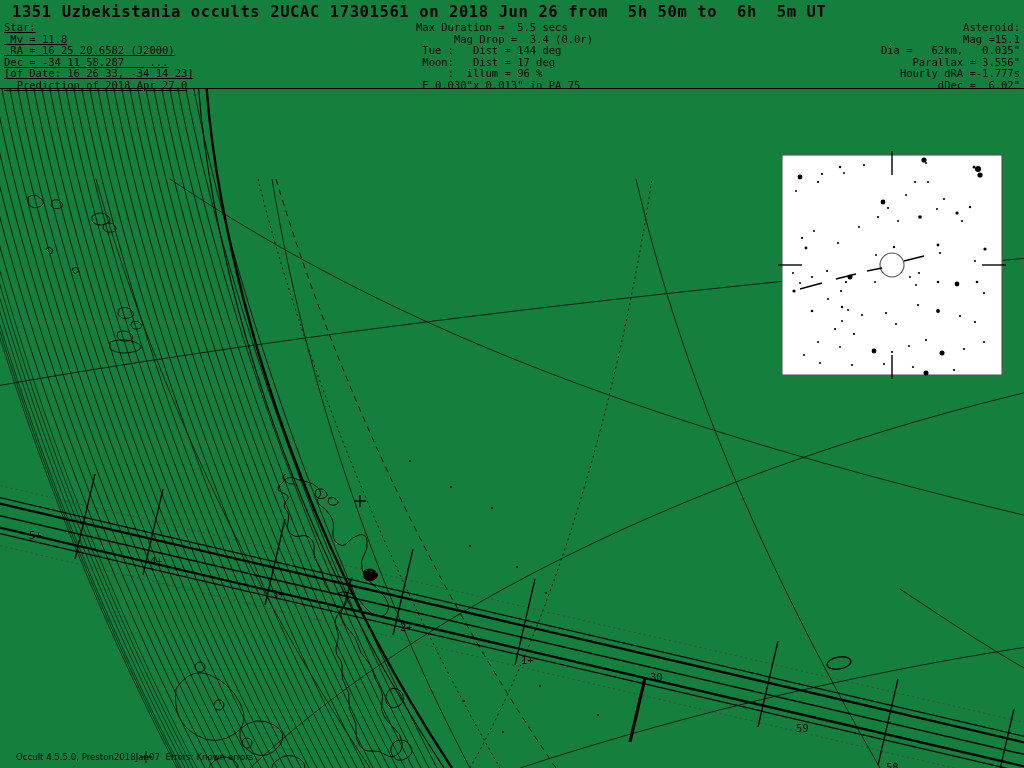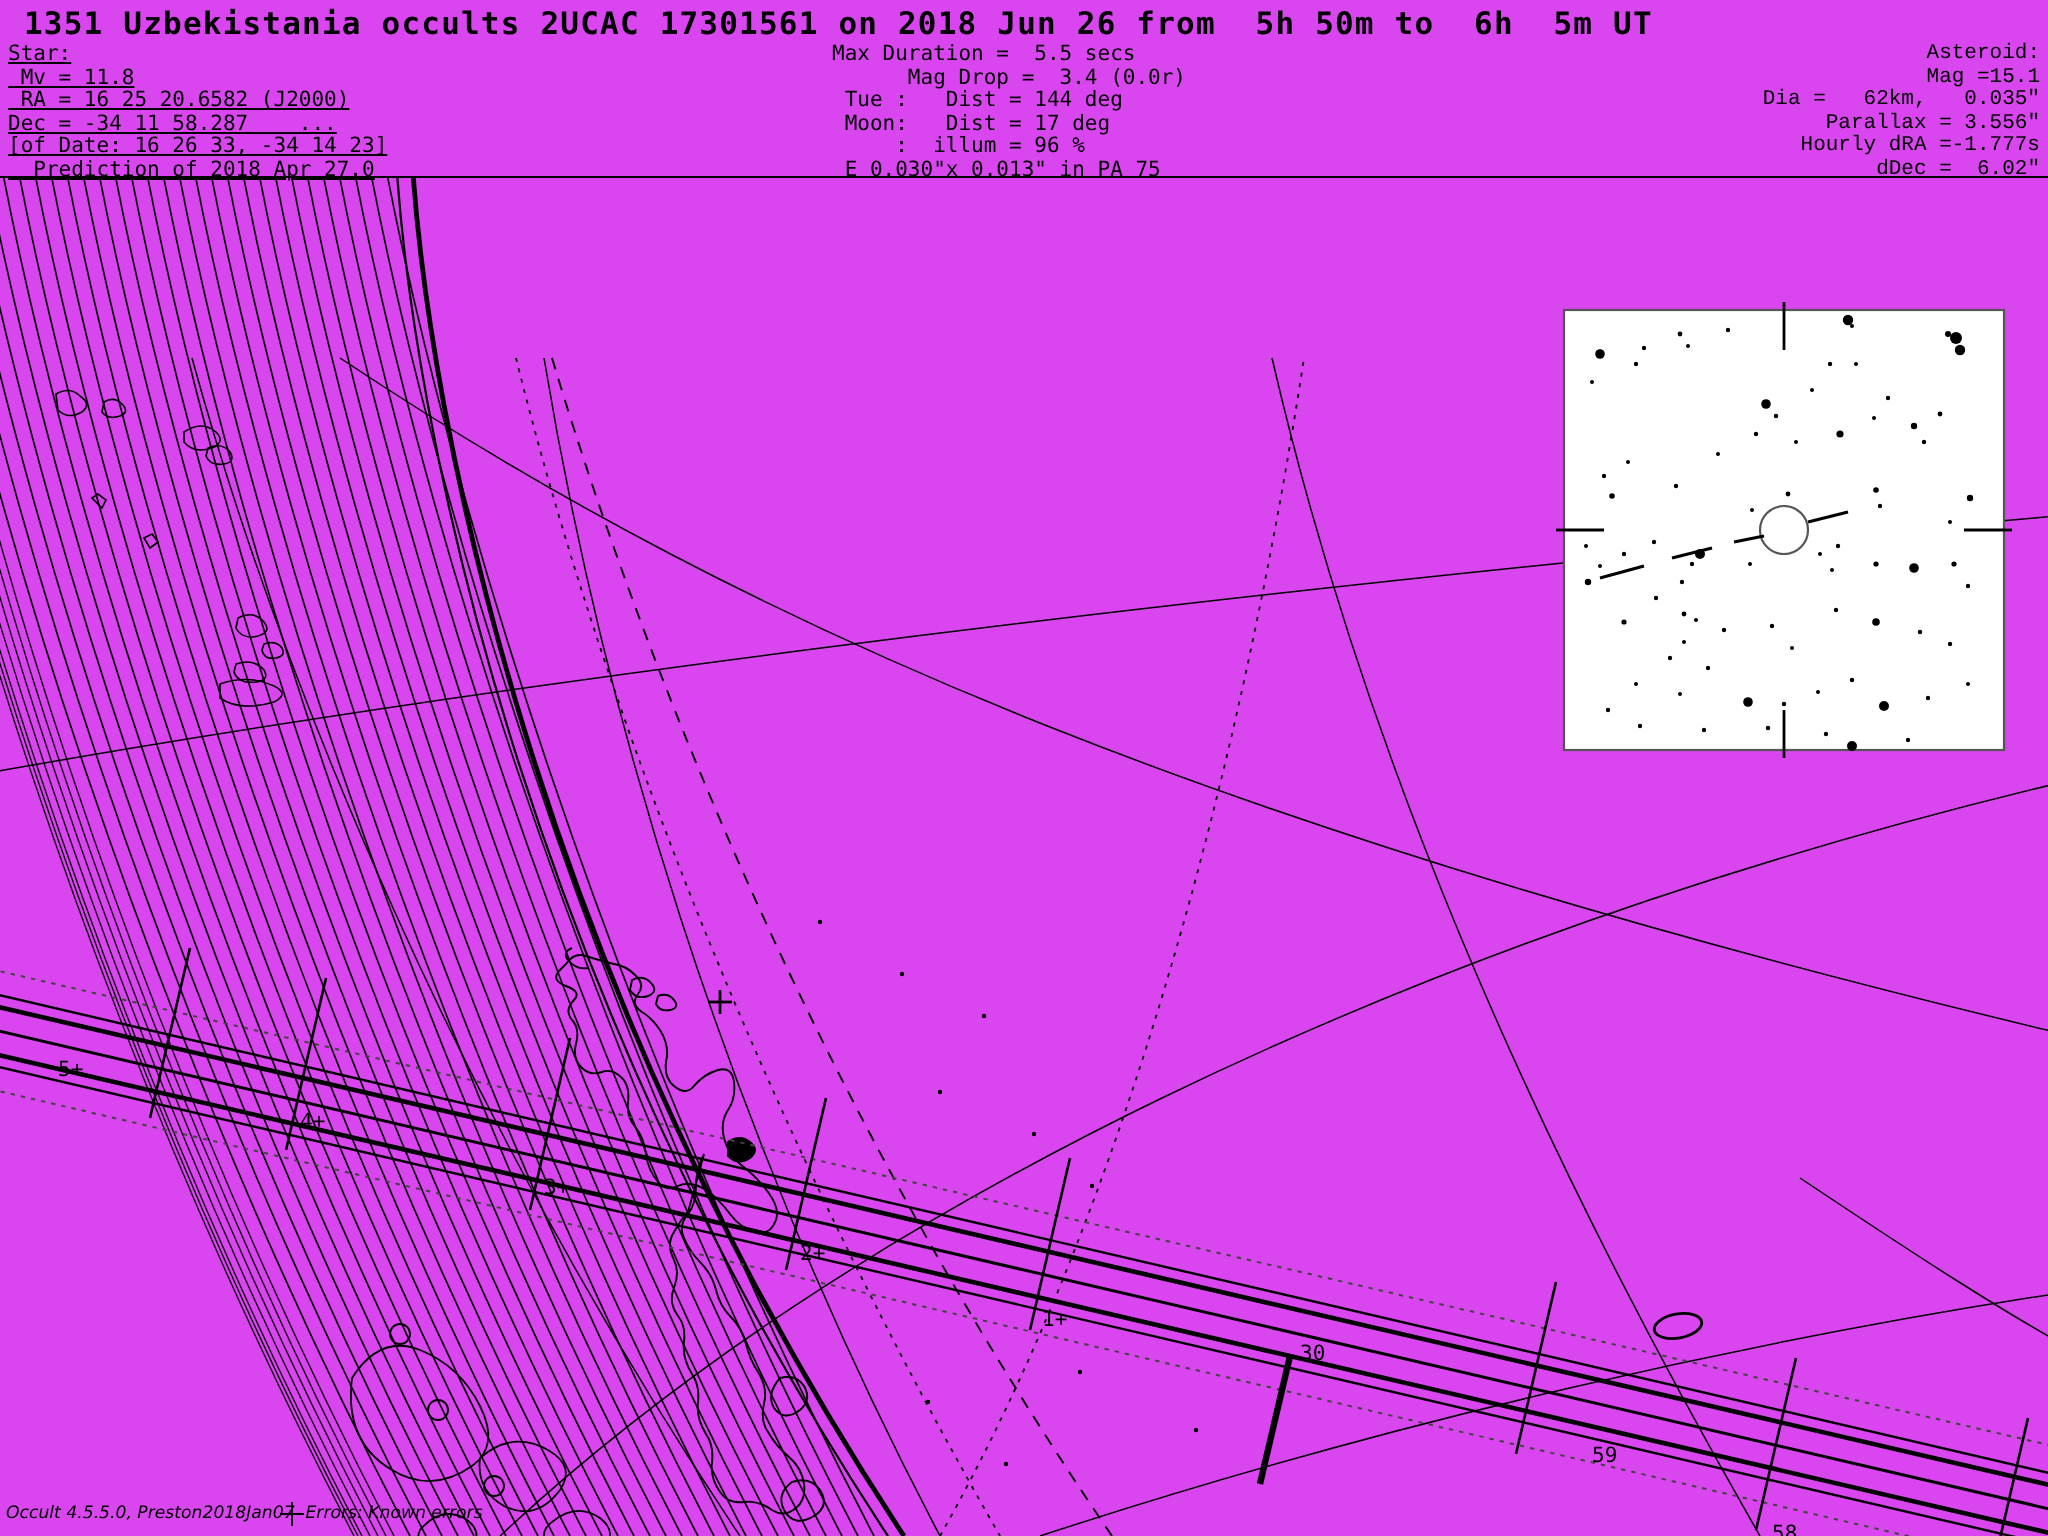--- a/index.html
+++ b/index.html
@@ -1,45 +1,45 @@
 <!DOCTYPE html>
 <html><head>
 <meta charset="utf-8">
 <style>
   html,body{margin:0;padding:0;background:#fff;}
   body{width:1024px;height:768px;overflow:hidden;
        font-family:"DejaVu Sans Mono","Liberation Mono",monospace;color:#000;}
-  #page{position:relative;width:1024px;height:768px;background:#d946ef;}
+  #page{position:relative;width:1024px;height:768px;background:#15803d;}
 
   
   #header{position:absolute;left:0;top:0;width:1024px;height:88px;}
   #title{position:absolute;left:12px;top:3px;font-size:15.5px;font-weight:bold;
          letter-spacing:0.6px;white-space:pre;}
   .blk{position:absolute;font-size:10.5px;line-height:11.6px;white-space:pre;}
   #star-block{left:4px;top:22px;text-decoration:underline;}
   #circ-block{left:416px;top:22px;}
-  #ast-block{right:4px;top:22px;text-align:right;font-family:Liberation Mono, monospace;}
+  #ast-block{right:4px;top:22px;text-align:right;}
   .hrule{position:absolute;left:0;top:88px;width:1024px;height:0;
          border-top:1.4px solid #000;}
 
   
   #map{position:absolute;left:0;top:89px;width:1024px;height:679px;overflow:hidden;}
   #map svg{display:block;}
 
   
   #inset{position:absolute;left:778px;top:151px;width:228px;height:228px;}
   #inset svg{display:block;}
 
   
   .mlabel{position:absolute;font-size:10.5px;white-space:pre;
           font-family:"DejaVu Sans Mono","Liberation Mono",monospace;}
 
   
-  #footer{position:absolute;left:3px;top:752px;font-size:8.6px;white-space:pre;
-          font-family:"DejaVu Sans","Liberation Sans",sans-serif;font-style:italic;}
+  #footer{position:absolute;left:16px;top:752px;font-size:8.6px;white-space:pre;
+          font-family:"DejaVu Sans","Liberation Sans",sans-serif;}
 </style>
 </head>
 <body>
 
 <div id="page">
 
   <div id="header">
     <div id="title">1351 Uzbekistania occults 2UCAC 17301561 on 2018 Jun 26 from  5h 50m to  6h  5m UT</div>
 
     <div class="blk" id="star-block">Star:

